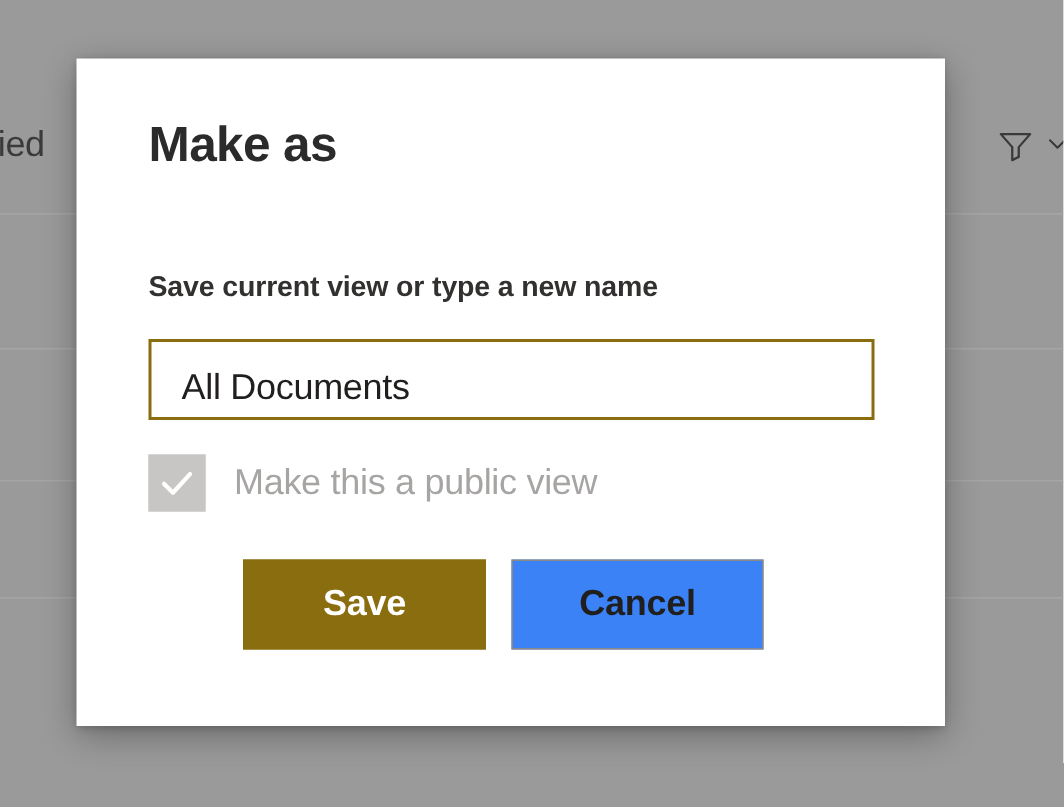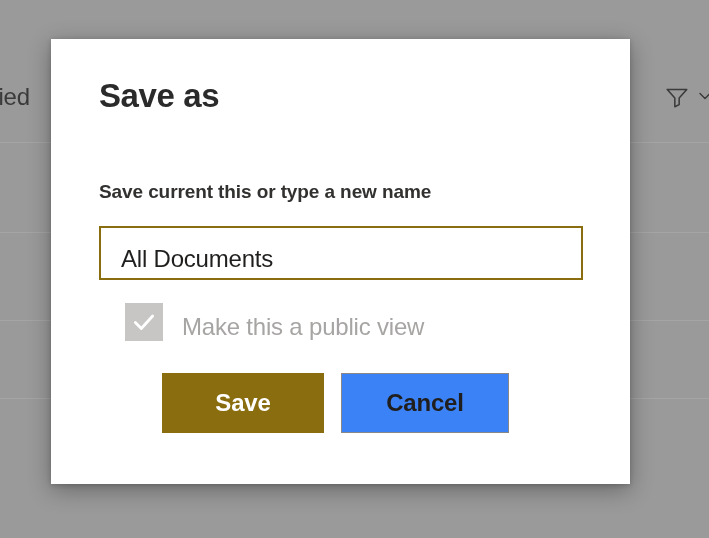--- a/index.html
+++ b/index.html
@@ -121,22 +121,21 @@
     color: #201f1e;
     letter-spacing: -0.2px;
     caret-color: #000000;
   }
 
   #public-view-row {
     position: absolute;
     left: 48px;
     top: 264px;
     display: flex;
-    align-items: flex-end;
-    margin-left: 26px;
+    align-items: center;
   }
 
   #public-view-checkbox {
     width: 38px;
     height: 38px;
     background: #c8c6c4;
     border: 1px solid #c8c6c4;
     display: flex;
     align-items: center;
     justify-content: center;
@@ -213,23 +212,23 @@
 
     <div id="bg-chevron-icon">
       <svg viewBox="0 0 16 16" fill="none" stroke="#3a3a3a" stroke-width="1.4" stroke-linecap="round" stroke-linejoin="round">
         <path d="M3 5.5L8 10.5L13 5.5"></path>
       </svg>
     </div>
   </div>
 
   <div id="dialog" role="dialog">
 
-    <div id="dialog-title">Save as</div>
-
-    <div id="field-label">Save current this or type a new name</div>
+    <div id="dialog-title">Make as</div>
+
+    <div id="field-label">Save current view or type a new name</div>
 
     <div id="name-input-wrap">
       <input id="name-input" type="text" value="All Documents" style="">
     </div>
 
     <div id="public-view-row">
       <div id="public-view-checkbox">
         <svg viewBox="0 0 24 24" fill="none" stroke="#ffffff" stroke-width="2.6" stroke-linecap="round" stroke-linejoin="round">
           <path d="M4 12.5L9.5 18L20 6.5"></path>
         </svg>

